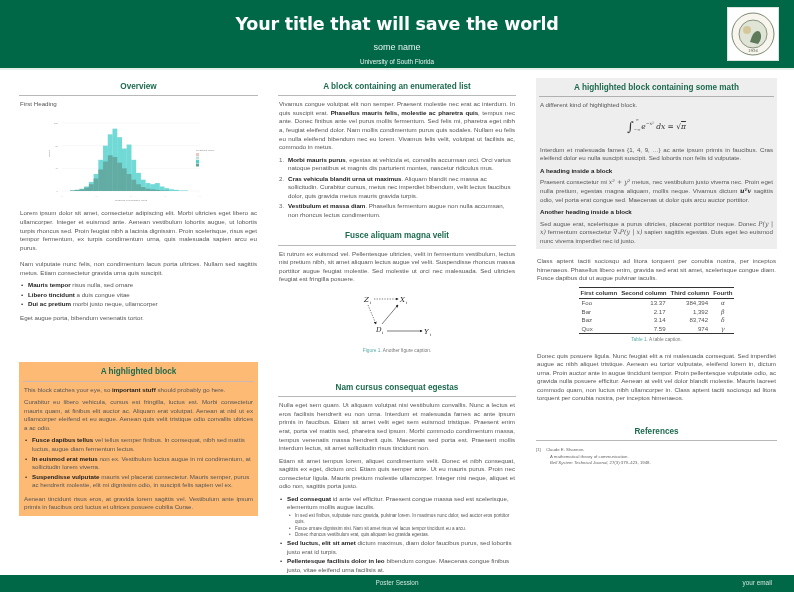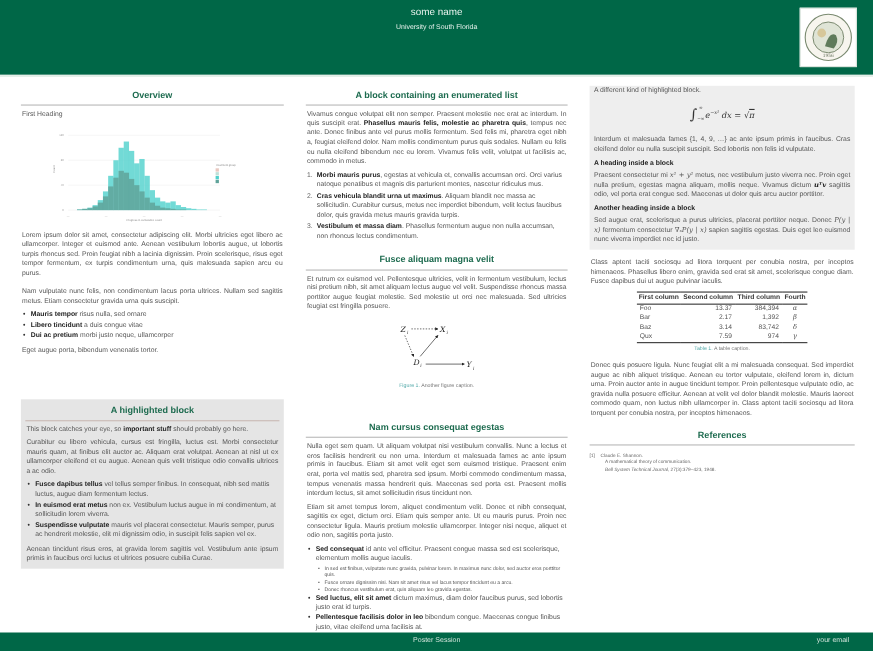--- a/index.html
+++ b/index.html
@@ -21,21 +21,21 @@
   .col1 { left: 19px; width: 239px; }
   .col2 { left: 278px; width: 238px; }
   .col3 { left: 536px; width: 241px; }
 
   .block { margin-bottom: 6px; }
   .block-title { font-family: Liberation Sans, sans-serif; font-weight: bold; color: #1d6b4f; font-size: 8.2px; text-align: center; padding: 3px 0 3px 0; border-bottom: 1px solid #b8b8b8; margin-bottom: 4px; }
   .block-body { padding: 0 1px; }
   .block-body p { margin-bottom: 4px; text-align: justify; }
   b { color: #222; }
 
-  .alert { background: #e5e5e5; padding: 1px 4px 4px 4px; margin-top: 40px; }
+  .alert { background: #fdba74; padding: 1px 4px 4px 4px; margin-top: 40px; }
   .alert .block-title { border-bottom-color: #c9b8b3; }
   .example { background: #eeeeee; padding: 1px 3px 4px 3px; }
   .example .block-title { border-bottom-color: #b0b0b0; }
 
   ul.bul { list-style: none; margin: 3px 0 5px 0; }
   ul.bul > li { position: relative; padding-left: 8px; margin-bottom: 1px; }
   ul.bul > li::before { content: "\2022"; position: absolute; left: 1px; color: #333; }
   ul.sub { list-style: none; margin: 1px 0 1px 0; font-size: 4.6px; }
   ul.sub > li { position: relative; padding-left: 8px; }
   ul.sub > li::before { content: "\2022"; position: absolute; left: 2px; color: #555; }
@@ -57,20 +57,21 @@
 
   .ref { font-size: 4.3px; color: #666; margin-top: 6px; padding-left: 10px; position: relative; line-height: 1.5; }
   .ref .rn { position: absolute; left: 0; }
   .ref i { font-style: italic; }
   .mi { font-family: "DejaVu Serif", serif; font-style: italic; }
 </style>
 </head>
 <body>
 
 <div class="header">
+  <div class="title">Your title that will save the world</div>
   <div class="author">some name</div>
   <div class="inst">University of South Florida</div>
   <div class="logo">
     <svg width="46" height="48" viewBox="0 0 46 48">
       <circle cx="23" cy="24" r="21" fill="#f7f5ee" stroke="#7a8a70" stroke-width="1"></circle>
       <circle cx="23" cy="24" r="14" fill="#dfe4d6" stroke="#6d7d62" stroke-width="0.8"></circle>
       <circle cx="17" cy="20" r="4" fill="#d6c79a"></circle>
       <path d="M20 32 Q24 18 30 22 Q33 28 28 34 Z" fill="#5e7a5a"></path>
       <text x="23" y="42" font-size="4" text-anchor="middle" fill="#5e6b55" font-family="DejaVu Serif, serif">1956</text>
     </svg>
@@ -245,20 +246,21 @@
         </li>
         <li><b>Sed luctus, elit sit amet</b><span> dictum maximus, diam dolor faucibus purus, sed lobortis justo erat id turpis.</span></li>
         <li><b>Pellentesque facilisis dolor in leo</b><span> bibendum congue. Maecenas congue finibus justo, vitae eleifend urna facilisis at.</span></li>
       </ul>
     </div>
   </div>
 </div>
 
 <div class="col col3">
   <div class="block example">
+    <div class="block-title">A highlighted block containing some math</div>
     <div class="block-body">
       <p>A different kind of highlighted block.</p>
       <div class="math-display">
         <span style="font-size:13px;vertical-align:middle;">∫</span><sub style="font-size:4px;">−∞</sub><sup style="font-size:4px;margin-left:-5px;position:relative;top:-4px;">∞</sup>
         <span class="mi">e</span><sup style="font-size:4.5px;" class="mi">−x²</sup> <span class="mi">dx</span> = √<span class="mi" style="text-decoration:overline;">π</span>
       </div>
       <p>Interdum et malesuada fames {1, 4, 9, …} ac ante ipsum primis in faucibus. Cras eleifend dolor eu nulla suscipit suscipit. Sed lobortis non felis id vulputate.</p>
       <div class="sub-heading">A heading inside a block</div>
       <p><span>Praesent consectetur mi </span><span class="mi">x² + y²</span><span> metus, nec vestibulum justo viverra nec. Proin eget nulla pretium, egestas magna aliquam, mollis neque. Vivamus dictum </span><b class="mi">uᵀv</b><span> sagittis odio, vel porta erat congue sed. Maecenas ut dolor quis arcu auctor porttitor.</span></p>
       <div class="sub-heading">Another heading inside a block</div>
@@ -303,21 +305,21 @@
               <td class="num">974</td>
               <td class="mi" style="text-align:center">γ</td>
             </tr>
         </tbody>
       </table>
       <div class="caption" style="margin-bottom:8px;"><span class="lbl">Table 1.</span><span> A table caption.</span></div>
       <p>Donec quis posuere ligula. Nunc feugiat elit a mi malesuada consequat. Sed imperdiet augue ac nibh aliquet tristique. Aenean eu tortor vulputate, eleifend lorem in, dictum urna. Proin auctor ante in augue tincidunt tempor. Proin pellentesque vulputate odio, ac gravida nulla posuere efficitur. Aenean at velit vel dolor blandit molestie. Mauris laoreet commodo quam, non luctus nibh ullamcorper in. Class aptent taciti sociosqu ad litora torquent per conubia nostra, per inceptos himenaeos.</p>
     </div>
   </div>
 
-  <div class="block" style="margin-top:6px;">
+  <div class="block" style="margin-top:20px;">
     <div class="block-title">References</div>
     <div class="ref">
       <span class="rn">[1]</span>
       <div>Claude E. Shannon.</div>
       <div style="padding-left:4px;">A mathematical theory of communication.</div>
       <div style="padding-left:4px;"><i>Bell System Technical Journal</i><span>, 27(3):379–423, 1948.</span></div>
     </div>
   </div>
 </div>
 

